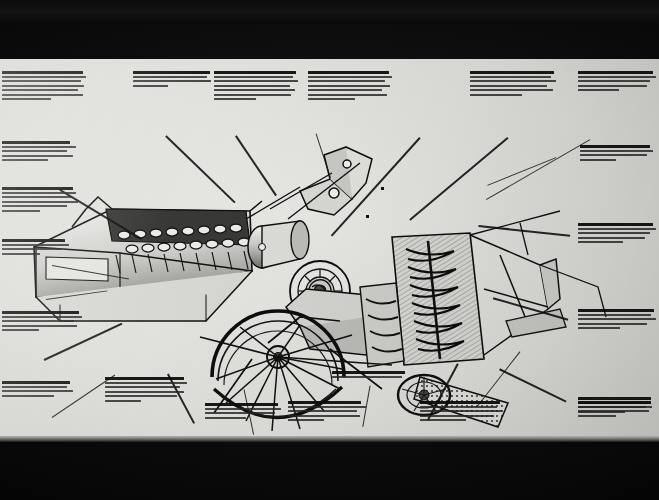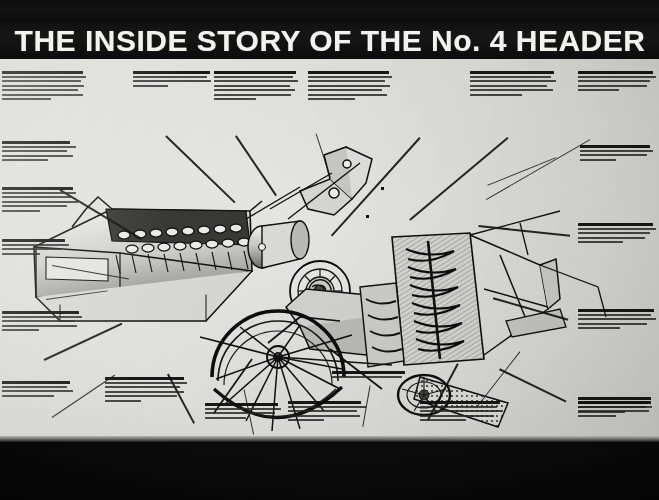--- a/index.html
+++ b/index.html
@@ -131,23 +131,20 @@
 </style>
 </head>
 <body>
 
 <div id="stage">
 
   <div class="photo-surround"></div>
 
   <div class="band-top"></div>
 
-  <div class="title-bar">
-    <div class="title-text">THE INSIDE STORY OF THE No. 4 HEADER</div>
-  </div>
 
   <div class="poster">
 
     <div class="machine">
       <svg width="659" height="381" viewBox="0 0 659 381" xmlns="http://www.w3.org/2000/svg">
         <defs>
           <pattern id="hatch" width="4" height="4" patternTransform="rotate(58)" patternUnits="userSpaceOnUse">
             <line x1="0" y1="0" x2="0" y2="4" stroke="#1b1b1b" stroke-width="1.5"></line>
           </pattern>
           <pattern id="hatch2" width="3" height="3" patternTransform="rotate(-40)" patternUnits="userSpaceOnUse">

